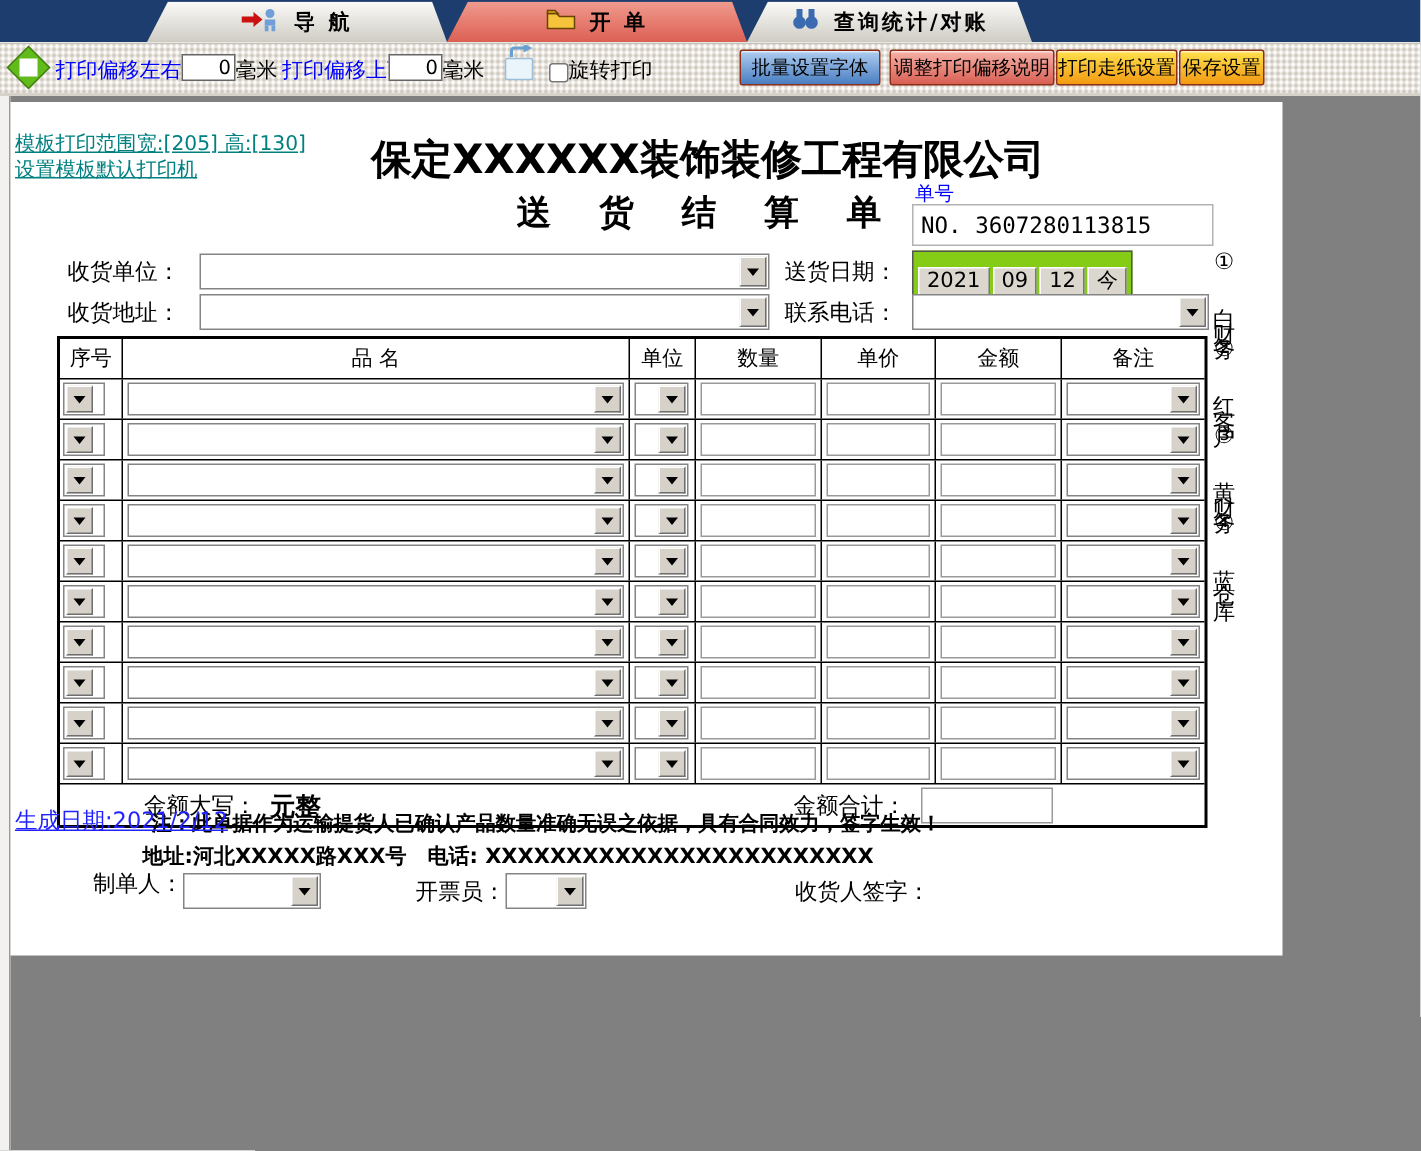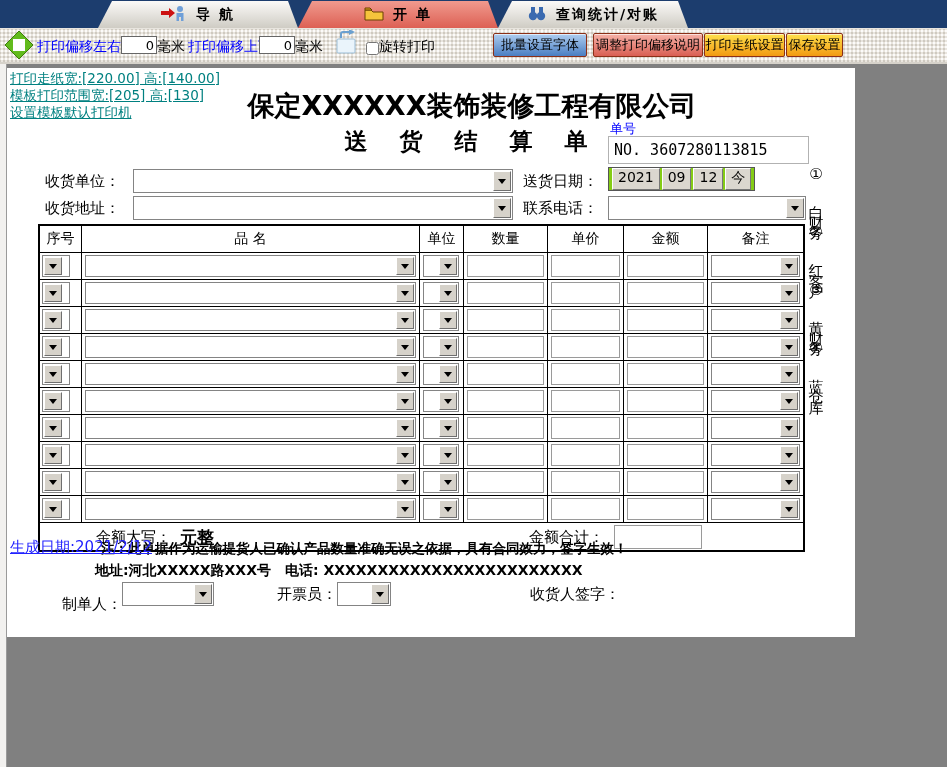--- a/index.html
+++ b/index.html
@@ -52,21 +52,21 @@
 
   .flabel{position:absolute;font-size:15px;color:#000;white-space:nowrap;}
 
   .combo{position:absolute;background:#fff;border:1px solid #848484;display:flex;align-items:stretch;}
   .combo .cfield{flex:1;}
   .combo .cbtn{width:16px;margin:1px;background:#d6d2ca;border:1px solid;border-color:#fff #6f6f6f #6f6f6f #fff;
                display:flex;align-items:center;justify-content:center;cursor:pointer;}
   .combo .cbtn i{border:4px solid transparent;border-top:5px solid #000;margin-top:5px;}
 
   .datectl{position:absolute;left:601px;top:99px;height:22px;display:flex;gap:2px;background:#84cc16;
-           border:1px solid #555;padding:0 3px;}
+           border:1px solid #555;padding:10px 3px;}
   .dseg{background:#dbd7cf;border:1px solid;border-color:#fff #777 #777 #fff;padding:0 5px;
         font-size:14px;line-height:16px;color:#000;cursor:pointer;}
 
   
   .dtable{position:absolute;left:31px;top:156px;width:763px;border:2px solid #000;background:#fff;}
   .trow,.thead{display:grid;grid-template-columns:42px 338px 44px 84px 76px 84px auto;}
   .thead{height:26px;border-bottom:1px solid #000;}
   .thead .hcell{border-right:1px solid #000000;display:flex;align-items:center;justify-content:center;
                 font-size:14px;color:#000;}
   .thead .hcell:last-child{border-right:none;}
@@ -153,21 +153,20 @@
     <div class="tbtn red" style="left:593px;width:108px;">调整打印偏移说明</div>
     <div class="tbtn orange" style="left:704px;width:79px;">打印走纸设置</div>
     <div class="tbtn orange" style="left:786px;width:55px;">保存设置</div>
   </div>
 
   <div class="content">
     <div class="leftstrip"></div>
 
     <div class="paper">
 
-      <a class="tlink" style="left:3px;top:2px;">打印走纸宽:[220.00] 高:[140.00]</a>
       <a class="tlink" style="left:3px;top:19px;">模板打印范围宽:[205] 高:[130]</a>
       <a class="tlink" style="left:3px;top:36px;">设置模板默认打印机</a>
 
       <div class="company">保定XXXXXX装饰装修工程有限公司</div>
       <div class="doctitle">送 货 结 算 单</div>
 
       <span class="lblblue-sm" style="left:603px;top:52px;">单号</span>
       <div class="orderbox">NO. 3607280113815</div>
 
       <span class="flabel" style="left:38px;top:104px;">收货单位：</span>
@@ -647,21 +646,21 @@
           <span class="sumlabel" style="left:489px;">金额合计：</span>
           <div class="suminput"></div>
         </div>
       </div>
 
       <a class="blulink" style="left:3px;top:470px;">生成日期:2021/2/12</a>
 
       <div class="notetext">注：此单据作为运输提货人已确认产品数量准确无误之依据，具有合同效力，签字生效！</div>
       <div class="addrtext">地址:河北XXXXX路XXX号　电话: XXXXXXXXXXXXXXXXXXXXXXXX</div>
 
-      <span class="flabel" style="left:55px;top:527px;">制单人：</span>
+      <span class="flabel" style="left:55px;top:512px;">制单人：</span>
       <div class="combo" style="left:115px;top:514px;width:90px;height:22px;">
         <div class="cfield"></div>
         <div class="cbtn">
             <i></i>
           </div>
       </div>
       <span class="flabel" style="left:270px;top:517px;">开票员：</span>
       <div class="combo" style="left:330px;top:514px;width:52px;height:22px;">
         <div class="cfield"></div>
         <div class="cbtn">

